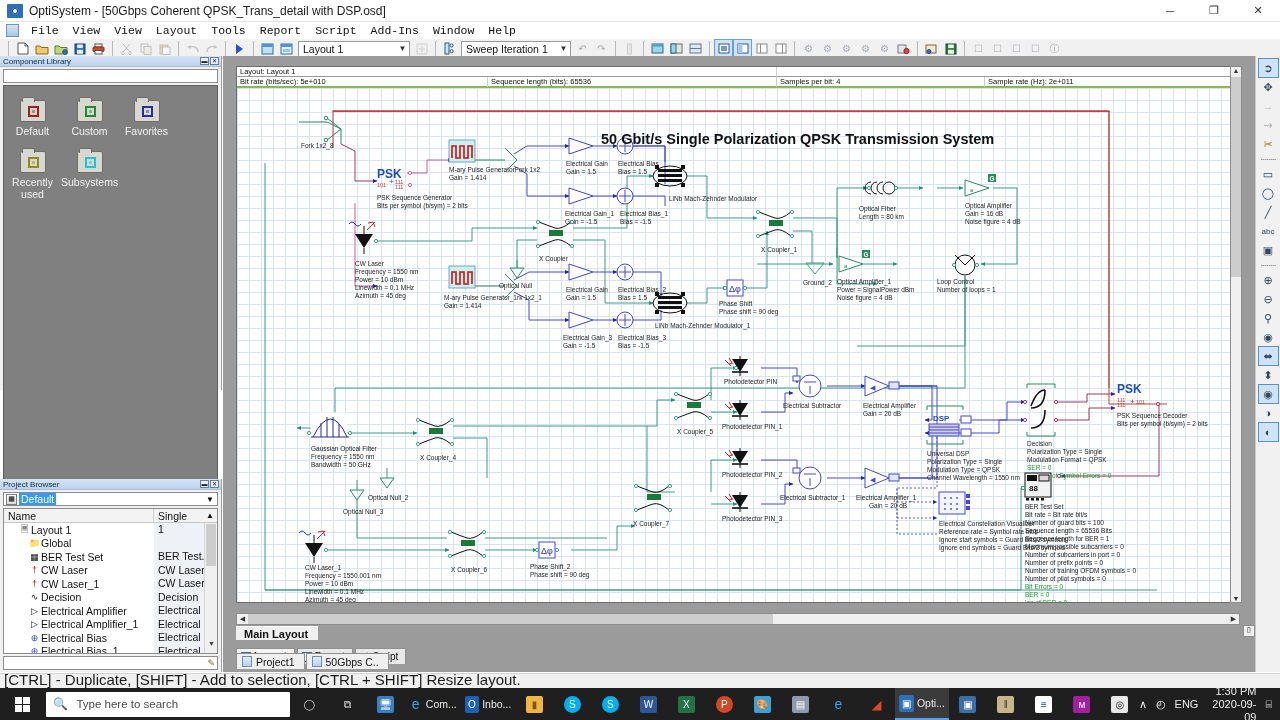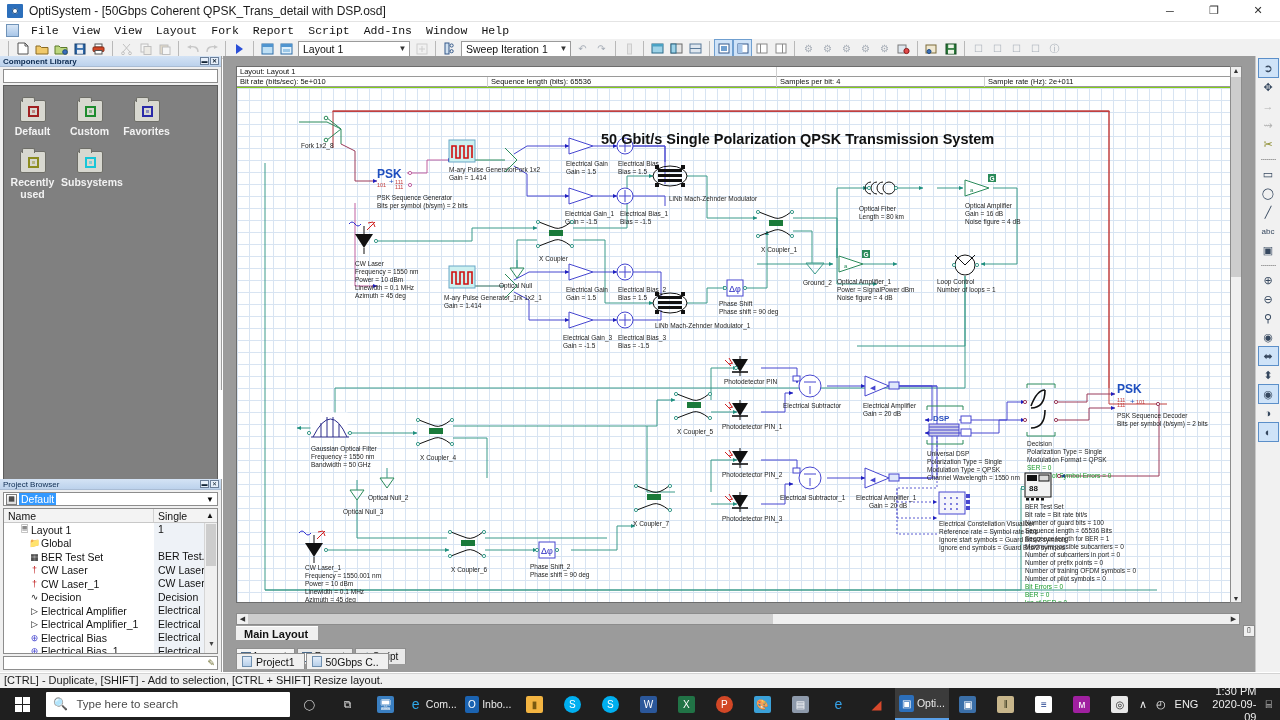--- a/index.html
+++ b/index.html
@@ -81,21 +81,21 @@
     height: 11px; background: linear-gradient(#d4e3f5,#bcd2ec);
     font-size: 8px; color: #0b2a50; display: flex; align-items: center;
     padding-left: 3px; border-bottom: 1px solid #a9bcd4;
   }
   .dock-title .btns { margin-left: auto; display: flex; gap: 1px; padding-right:2px;}
   .dock-title .tb {
     width: 9px; height: 8px; border: 1px solid #6b7f99; background: #e8f0fa;
     font-size: 6px; line-height: 6px; text-align: center; color: #123;
   }
 
-  #lib { top: 56px; width: 222px; height: 334px; font-weight: bold; }
+  #lib { top: 56px; width: 222px; height: 334px; }
   #lib .search {
     height: 14px; margin: 2px 3px; background: #fff; border: 1px solid #8d8d8d;
   }
   #lib .grid {
     background: #808080; margin: 0 3px 3px 3px; height: 398px;
     padding-top: 14px; display: flex; flex-wrap: wrap; align-content: flex-start;
     border: 1px solid #5d5d5d;
   }
   .libitem { width: 57px; text-align: center; margin-bottom: 14px; }
   .libitem .folder {
@@ -147,22 +147,22 @@
     background:#cdcdcd; }
   .scrollv .up, .scrollv .dn { position:absolute; left:0; width:13px; height:13px;
     font-size:7px; text-align:center; color:#444; } .scrollv .dn { bottom:0; }
   #pb .bottombar { margin: 1px 3px 0 3px; height: 14px; background: #fff;
     border: 1px solid #8d8d8d; display: flex; align-items: center; }
   #pb .bottombar .pen { margin-left: auto; margin-right: 2px; font-size: 9px; color:#6a6a2a;}
 
   
   .statusbar {
     position: absolute; left: 0; top: 673px; width: 1280px; height: 15px;
-    background: #f0f0f0; font-size: 11px; color: #1a1a1a;
-    display: flex; align-items: flex-start; padding-left: 4px;
+    background: #f0f0f0; font-size: 15px; color: #1a1a1a;
+    display: flex; align-items: flex-end; padding-left: 4px;
     border-top: 1px solid #d3d3d3;
   }
 
   
   #mdi {
     position: absolute; left: 223px; top: 56px; width: 1032px; height: 616px;
     background: #9b9b9b;
   }
   #canvasWrap {
     position: absolute; left: 13px; top: 10px; width: 1004px; height: 537px;
@@ -289,21 +289,21 @@
       <div class="win-btn close">✕</div>
     </div>
   </div>
 
   <div class="menubar">
     <div class="doc-icon"></div>
     <div class="mi">File</div>
     <div class="mi">View</div>
     <div class="mi">View</div>
     <div class="mi">Layout</div>
-    <div class="mi">Fork</div>
+    <div class="mi">Tools</div>
     <div class="mi">Report</div>
     <div class="mi">Script</div>
     <div class="mi">Add-Ins</div>
     <div class="mi">Window</div>
     <div class="mi">Help</div>
   </div>
 
   <div class="toolbar">
     <div class="tb-sep"></div>
     <div class="tbi">

